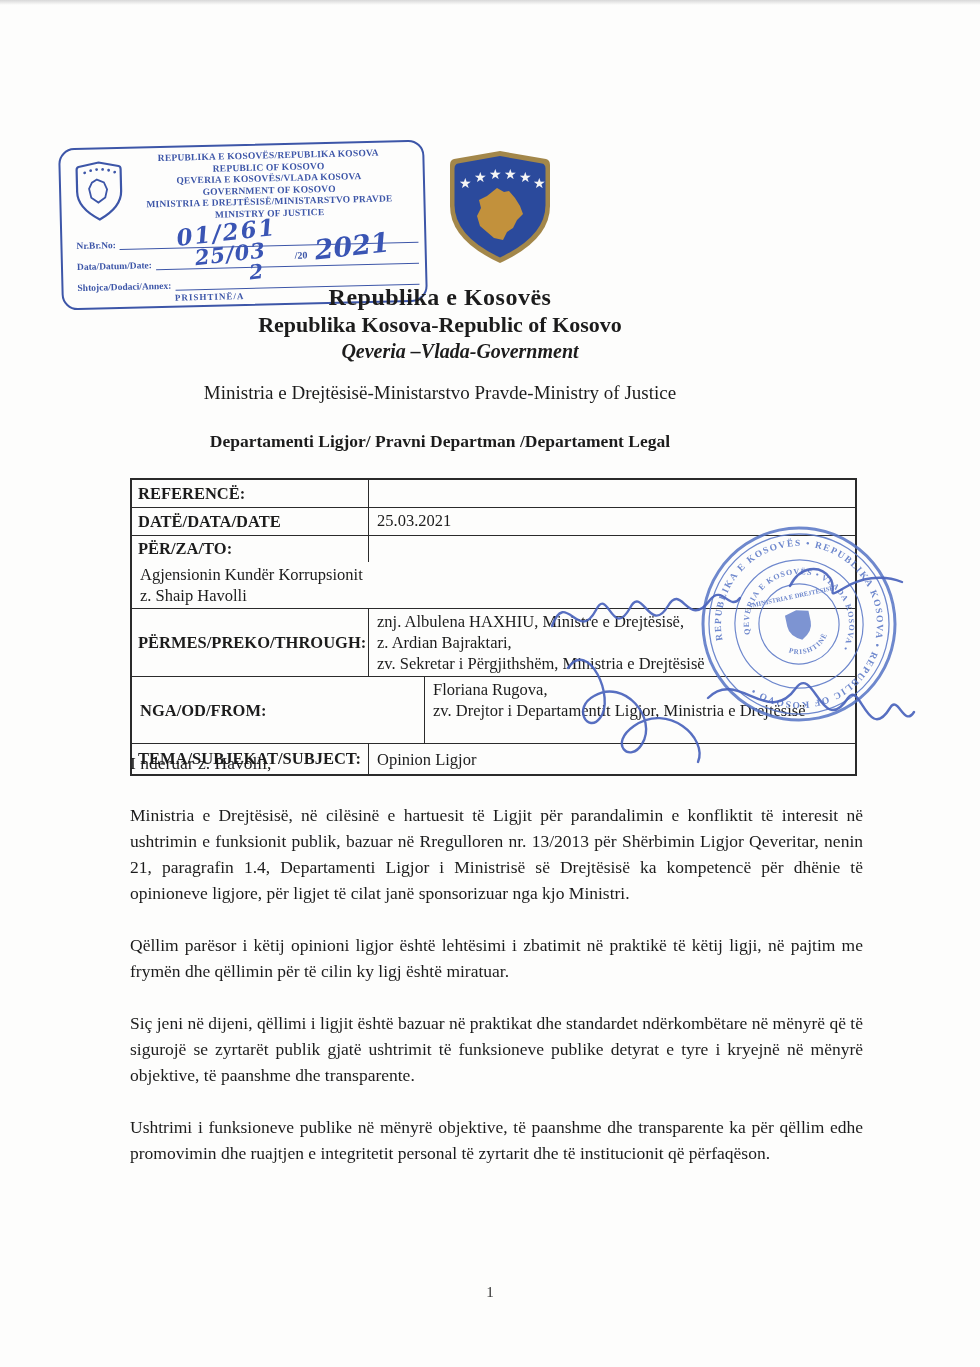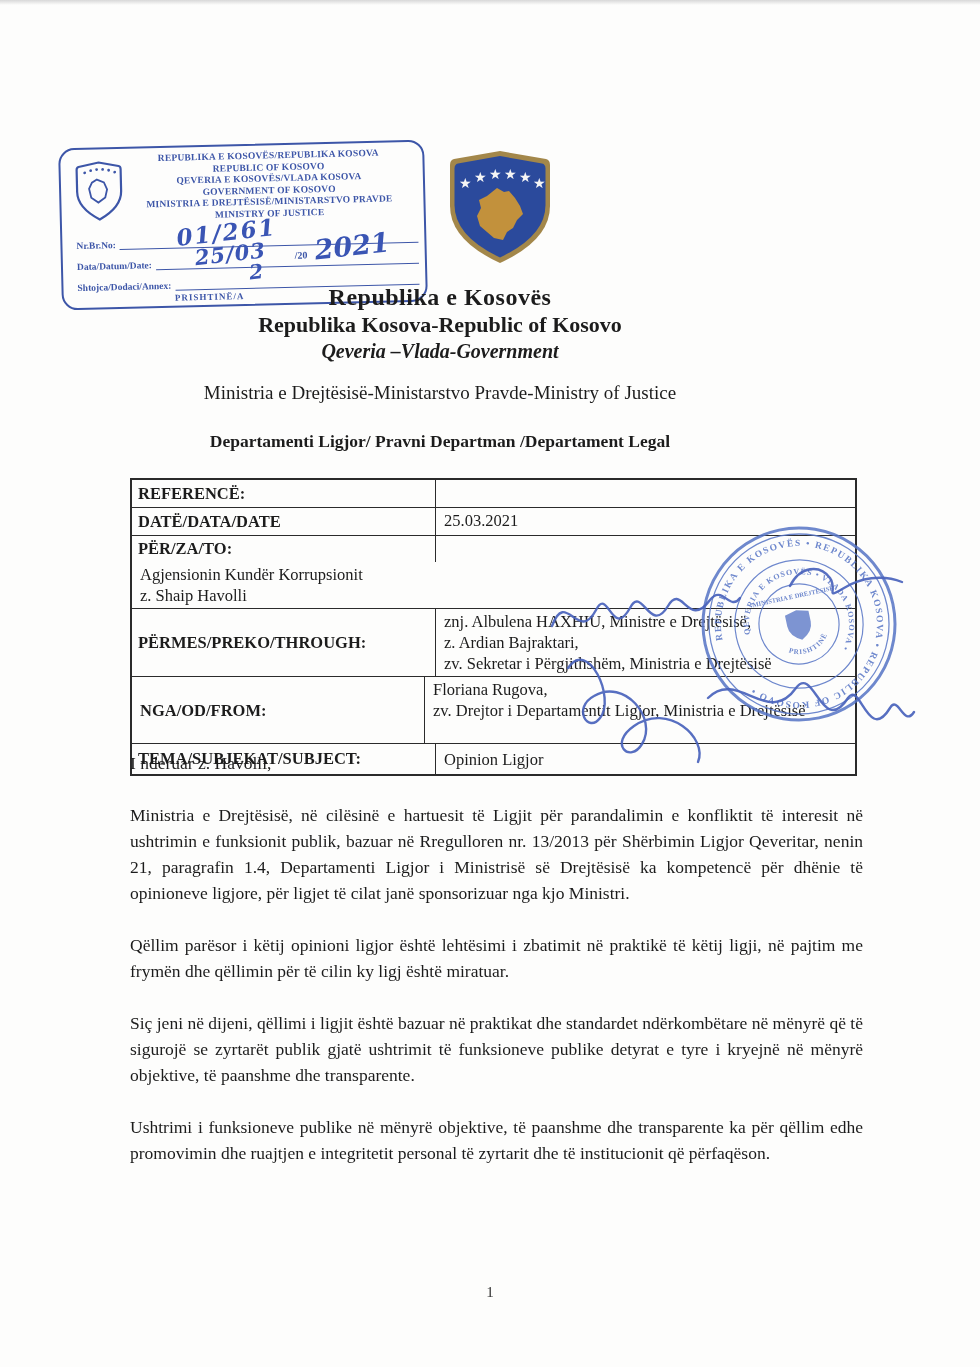--- a/index.html
+++ b/index.html
@@ -37,30 +37,30 @@
   .reg-footer { position:absolute; bottom:3px; left:0; right:70px; text-align:center;
     font-weight:bold; font-size:9px; letter-spacing:1px; }
 
   
   .coat { position:absolute; left:437px; top:146px; }
 
   
   .hgroup { position:absolute; left:0; width:880px; text-align:center; }
   .h1 { top:284px; font-size:24px; font-weight:bold; letter-spacing:.5px; }
   .h2 { top:312px; font-size:22px; font-weight:bold; }
-  .h3 { top:340px; font-size:20px; font-weight:bold; font-style:italic; }
+  .h3 { top:340px; font-size:20px; font-weight:bold; font-style:italic;margin-left:20px; }
   .h4 { top:382px; font-size:19px; font-weight:normal; }
   .h5 { top:431px; font-size:17.5px; font-weight:bold; }
 
   
   .ref-table { position:absolute; left:130px; top:478px; width:727px;
     border:2px solid #2b2b2b; }
   .t-row { display:flex; border-top:1.8px solid #2b2b2b; }
   .t-row:first-child { border-top:none; }
-  .t-label { width:304px; border-right:1.8px solid #2b2b2b; padding:3px 6px;
+  .t-label { width:237px; border-right:1.8px solid #2b2b2b; padding:3px 6px;
     font-weight:bold; font-size:16.5px; display:flex; align-items:center; }
   .t-value { flex:1; padding:2px 8px; font-size:16.5px; line-height:21px; }
   .t-value .vl { display:block; }
   .t-value .just { text-align:justify; }
   .r1 { min-height:27px; } .r2 { min-height:28px; } .r3 { min-height:47px;flex-direction:column; }
   .r4 { min-height:67px; } .r5 { min-height:67px; } .r6 { min-height:31px; }
 
   
   .round-stamp { position:absolute; left:693px; top:518px; opacity:.85;
     transform:rotate(-12deg); pointer-events:none; }

